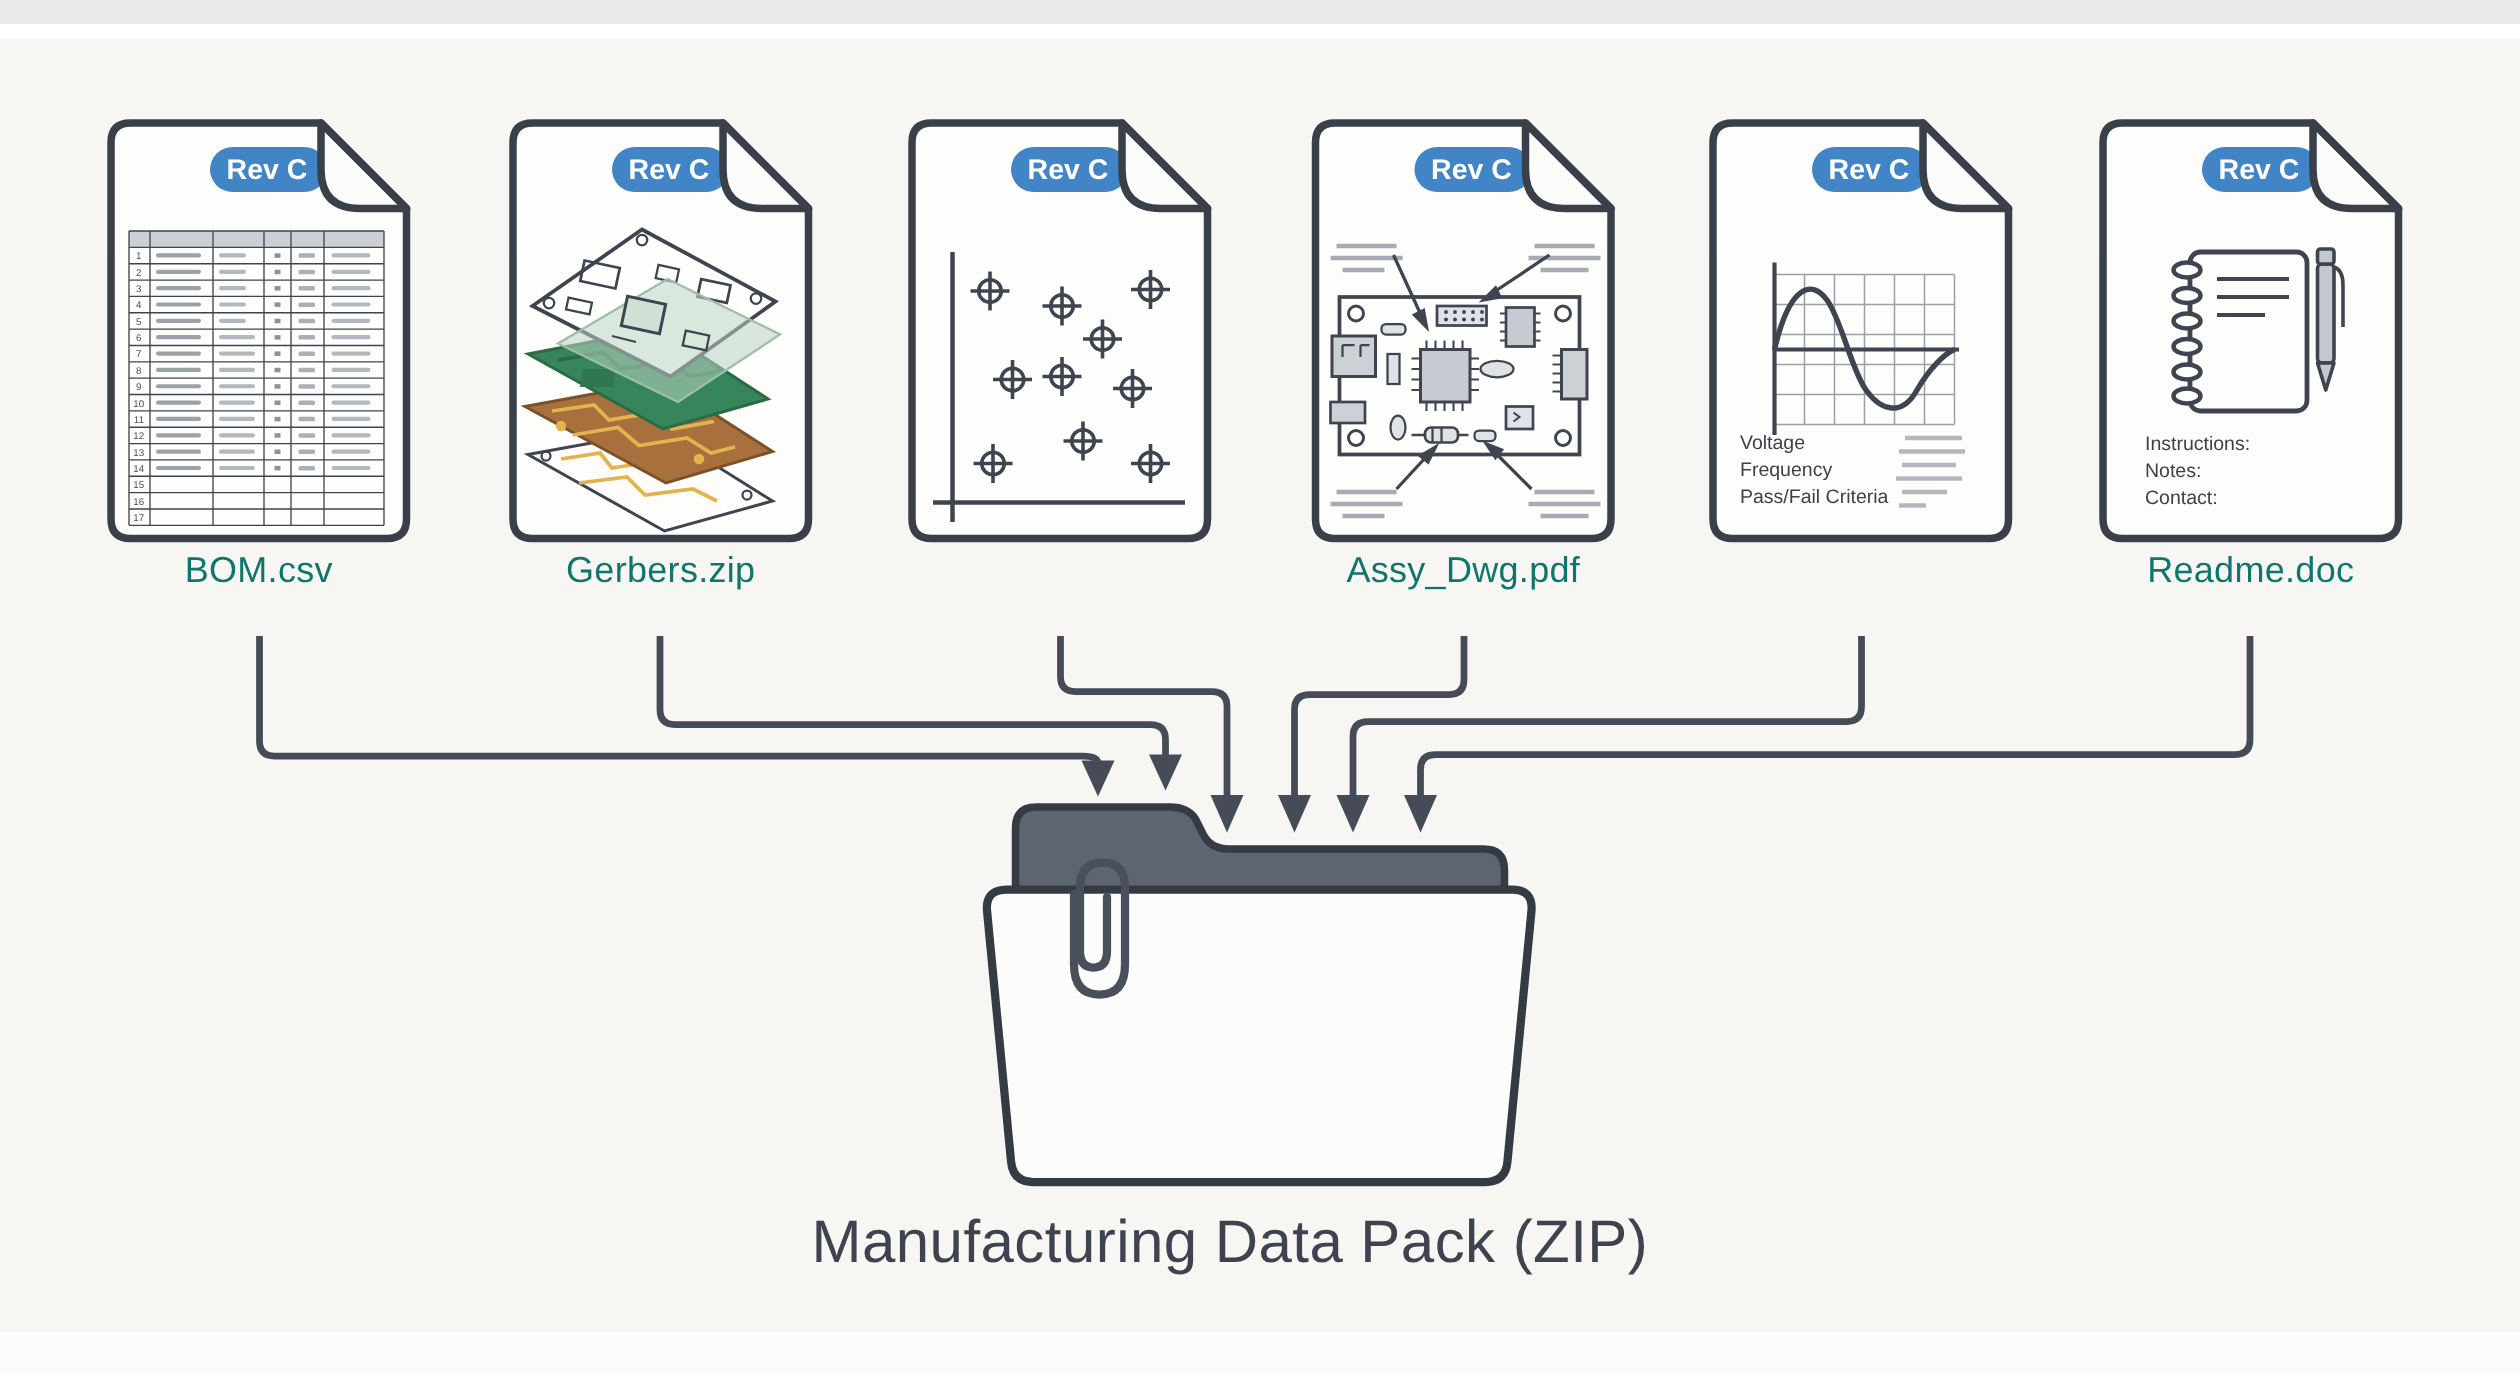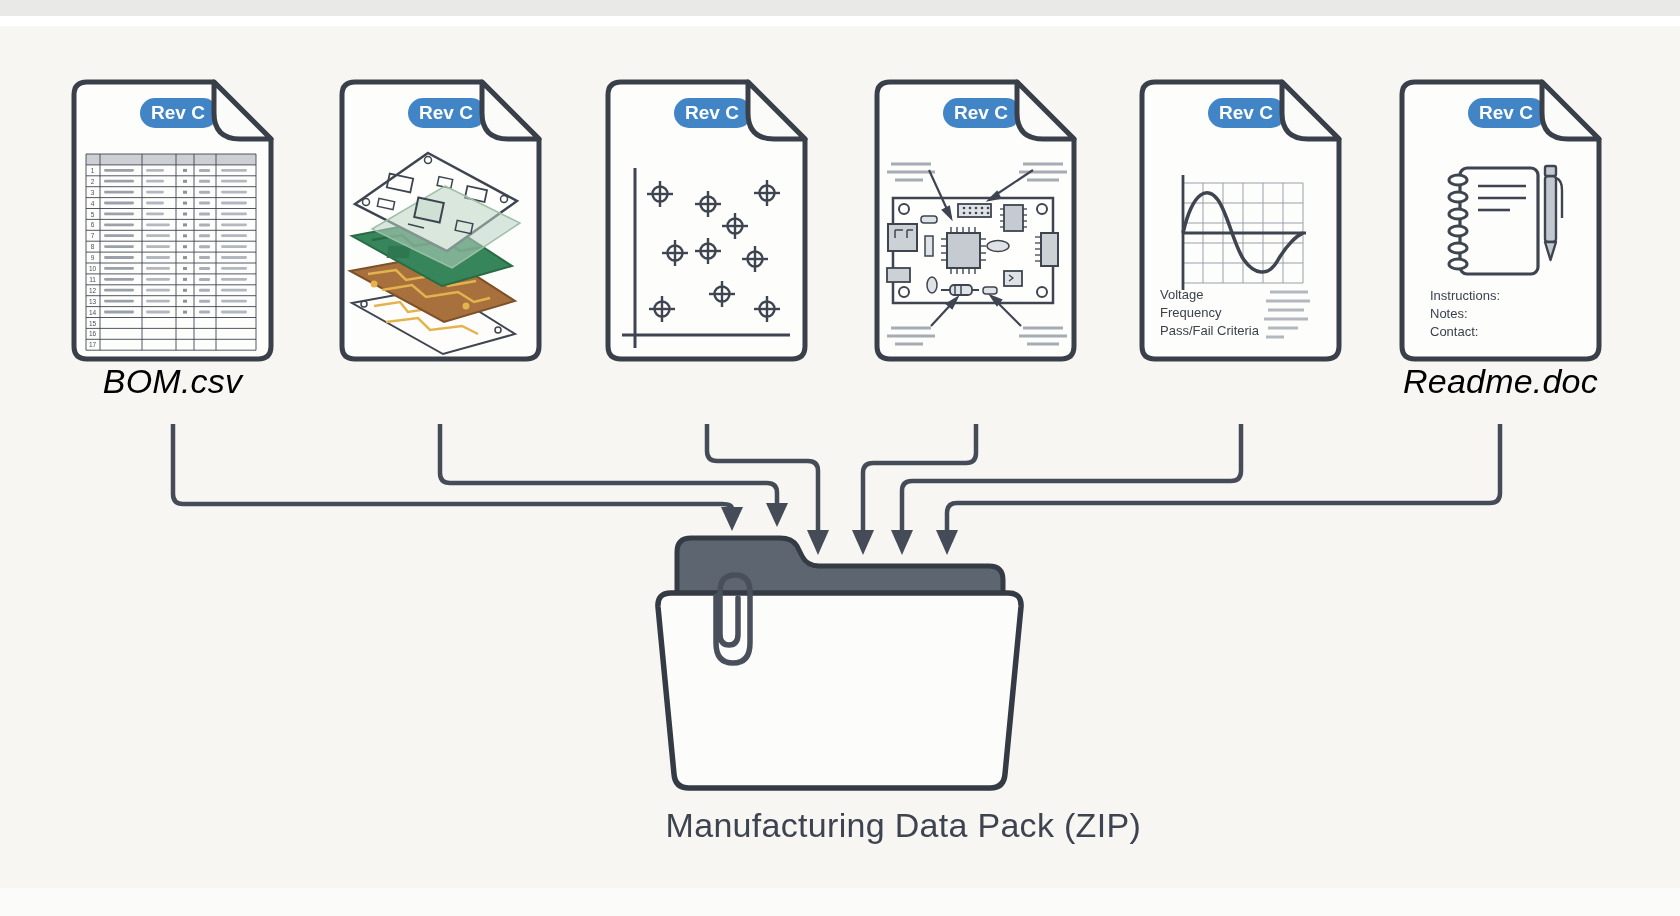--- a/index.html
+++ b/index.html
@@ -8,26 +8,26 @@
     background:#f7f6f3;overflow:hidden;
     font-family:"Liberation Sans",sans-serif;
   }
   .top-strip{position:absolute;left:0;top:0;width:100%;height:10px;background:#ffffff;}
   .bottom-strip{position:absolute;left:0;top:872px;width:100%;height:44px;background:#fbfbf9;}
   .doc-card{position:absolute;width:205px;height:285px;top:62px;}
   .doc-card svg{display:block;width:205px;height:285px;}
   .file-label{
     position:absolute;top:346px;width:205px;height:38px;
     display:flex;align-items:center;justify-content:center;
-    font-size:34px;color:#000000;white-space:nowrap;letter-spacing:0.2px;font-style:italic;
+    font-size:24px;color:#0f766e;white-space:nowrap;letter-spacing:0.2px;
   }
   .folder-wrap{position:absolute;left:630px;top:500px;width:420px;height:300px;}
   .folder-label{
-    position:absolute;left:541px;top:790px;width:600px;text-align:right;
-    font-size:34px;color:#3d4450;white-space:nowrap;letter-spacing:0.3px;
+    position:absolute;left:541px;top:790px;width:600px;text-align:left;
+    font-size:40px;color:#3d4450;white-space:nowrap;letter-spacing:0.3px;
   }
   .arrow-layer{position:absolute;left:0;top:0;width:1680px;height:916px;pointer-events:none;}
   .bottom-dashes{
     position:absolute;left:430px;top:900px;width:830px;height:12px;
     background:repeating-linear-gradient(90deg,rgba(110,116,124,0.16) 0 26px,transparent 26px 50px);
     border-radius:3px;
   }
   .small-doc-text{font-size:13px;fill:#3b424c;}
   .badge-text{font-size:19px;fill:#ffffff;font-weight:bold;}
 </style>
@@ -207,20 +207,21 @@
         <rect x="100" y="100" width="14" height="9" fill="none" stroke="#3e4550" stroke-width="1.5" transform="rotate(12 107 104)"></rect>
         <rect x="128" y="110" width="20" height="12" fill="none" stroke="#3e4550" stroke-width="1.8" transform="rotate(12 138 116)"></rect>
         <rect x="40" y="122" width="16" height="8" fill="none" stroke="#3e4550" stroke-width="1.5" transform="rotate(12 48 126)"></rect>
         <polygon points="107,108 182,145 114,190 34,151" fill="rgba(185,212,195,0.55)" stroke="#9dbfa9" stroke-width="1.5"></polygon>
         <rect x="78" y="122" width="26" height="20" fill="#cfe0d4" stroke="#3e4550" stroke-width="2" transform="rotate(12 91 132)"></rect>
         <line x1="70" y1="146" x2="86" y2="150" stroke="#3e4550" stroke-width="1.5"></line>
         <rect x="118" y="144" width="16" height="10" fill="none" stroke="#3e4550" stroke-width="1.5" transform="rotate(12 126 149)"></rect>
       </g>
     </svg>
   </div>
+  <div class="file-label" style="left:338px">Gerbers.zip</div>
 
   <div class="doc-card" style="left:604px">
     <svg viewBox="0 0 205 285">
       <path d="M4,17 Q4,4 17,4 H144 L201,61 V268 Q201,281 188,281 H17 Q4,281 4,268 Z" fill="#fdfdfc" stroke="#39404a" stroke-width="5" stroke-linejoin="round"></path>
       <g>
         <rect x="70" y="20" width="78" height="30" rx="15" fill="#4285c7"></rect>
         <text class="badge-text" x="108" y="41" text-anchor="middle">Rev C</text>
       </g>
       <path d="M144,4 L201,61 H170 Q144,61 144,35 Z" fill="#fbfbfa" stroke="#39404a" stroke-width="5" stroke-linejoin="round"></path>
       <g>
@@ -363,20 +364,21 @@
           <polygon points="78,140 70,132 76,129"></polygon>
         <line x1="160" y1="92" x2="118" y2="120"></line>
           <polygon points="116,122 124,114 127,120"></polygon>
         <line x1="58" y1="248" x2="82" y2="222"></line>
           <polygon points="84,220 79,230 74,226"></polygon>
         <line x1="148" y1="248" x2="120" y2="220"></line>
           <polygon points="118,218 128,222 124,227"></polygon>
       </g>
     </svg>
   </div>
+  <div class="file-label" style="left:873px">Assy_Dwg.pdf</div>
 
   <div class="doc-card" style="left:1138px">
     <svg viewBox="0 0 205 285">
       <path d="M4,17 Q4,4 17,4 H144 L201,61 V268 Q201,281 188,281 H17 Q4,281 4,268 Z" fill="#fdfdfc" stroke="#39404a" stroke-width="5" stroke-linejoin="round"></path>
       <g>
         <rect x="70" y="20" width="78" height="30" rx="15" fill="#4285c7"></rect>
         <text class="badge-text" x="108" y="41" text-anchor="middle">Rev C</text>
       </g>
       <path d="M144,4 L201,61 H170 Q144,61 144,35 Z" fill="#fbfbfa" stroke="#39404a" stroke-width="5" stroke-linejoin="round"></path>
       <g stroke="#9aa0a7" stroke-width="1">

